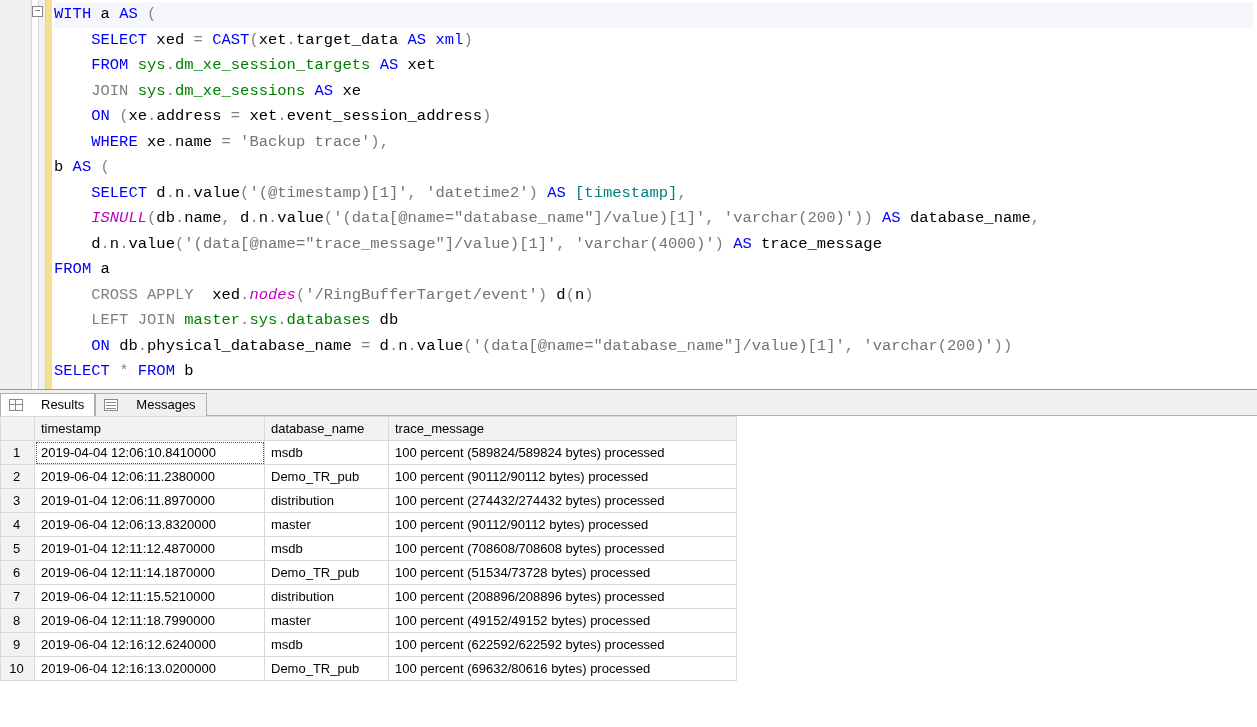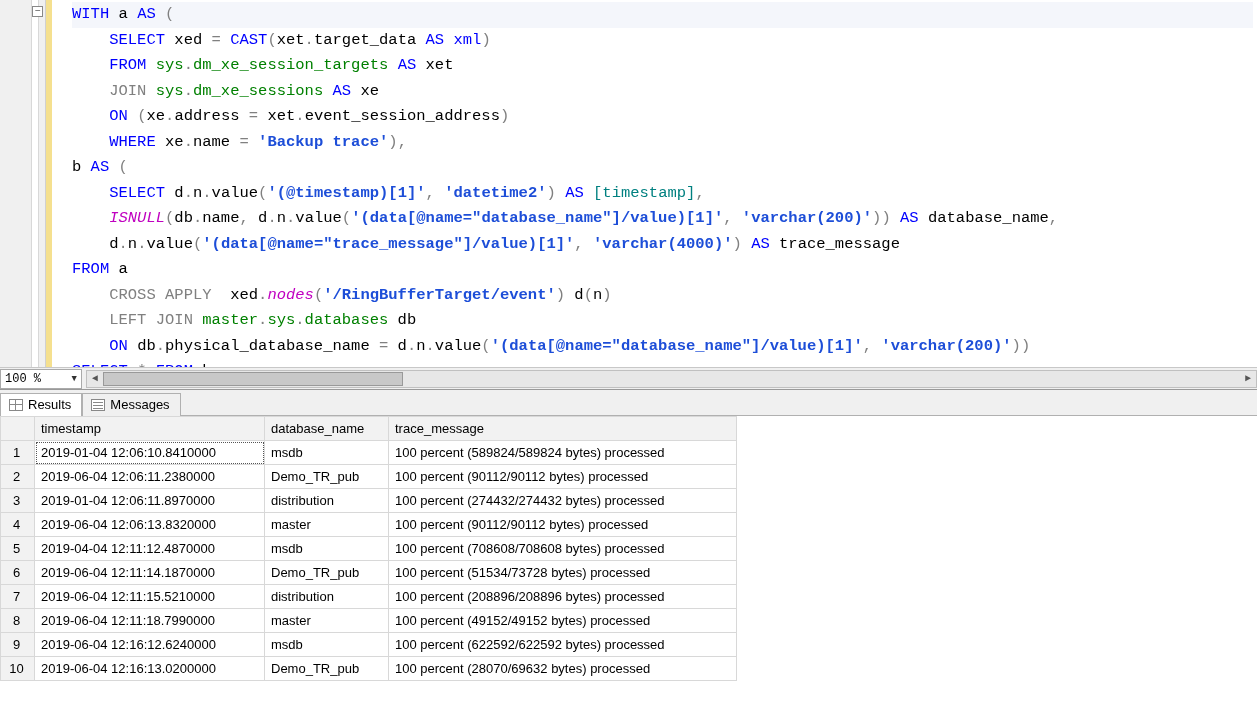--- a/index.html
+++ b/index.html
@@ -37,28 +37,28 @@
 }
 .collapse-box {
   position:absolute; right:2px; top:6px; width:11px; height:11px;
   background:#fff; border:1px solid #888; font-size:10px; line-height:9px;
   text-align:center; color:#555;
 }
 .change-bar {
   width: 6px; background: #f5e08f; flex-shrink:0;
 }
 .code-lines {
-  flex:1; padding: 2px 4px 2px 20px; font-size:15.5px; line-height:25.5px;
+  flex:1; padding: 2px 4px 2px 2px; font-size:15.5px; line-height:25.5px;
   white-space: pre; overflow:hidden; color:#000;
 }
 .code-lines .line.hl { background:#f4f6fb; }
 .kw { color:#0000ff; }
 .fn { color:#c000c0;font-style:italic; }
 .sys { color:#008000;margin-top:20px; }
-.str { color:#1d4ed8;font-weight:bold; }
+.str { color:#737373; }
 .gray { color:#808080; }
 .ident { color:#000; }
 .teal { color:#008080; }
 .zoom-bar {
   height: 22px; background:#f0f0f0; border-top:1px solid #c8c8c8;
   display:flex; align-items:center;
 }
 .zoom-select {
   width:82px; height:20px; border:1px solid #aaa; background:#fff;
   font-size:12px; display:flex; align-items:center; padding:0 4px;
@@ -68,21 +68,21 @@
 .hscroll { flex:1; height:18px; background:#e7e7e7; border:1px solid #c0c0c0; margin-left:4px;
   display:flex; align-items:center; }
 .hscroll .arrow { width:16px; text-align:center; color:#555; font-size:10px;}
 .hscroll .thumb { height:14px; background:#c8c8c8; border:1px solid #999; width:300px;}
 .tabs-row {
   height:26px; background:#f0f0f0; display:flex; align-items:flex-end;
   border-bottom:1px solid #b0b0b0; font-family:'Segoe UI',Tahoma,sans-serif;
   font-size:13px;
 }
 .tab {
-  padding:3px 10px 4px 8px; display:flex; align-items:center; gap:5px;
+  padding:3px 10px 4px 8px; display:flex; align-items:center; gap:18px;
   border:1px solid #b0b0b0; border-bottom:none; background:#f0f0f0;
   position:relative; top:1px;
 }
 .tab.active { background:#fff; }
 .tab-icon { width:14px; height:12px; display:inline-block; }
 .icon-grid { background:
   linear-gradient(#888,#888) 0 0/100% 1px no-repeat,
   linear-gradient(#888,#888) 0 5px/100% 1px no-repeat,
   linear-gradient(#888,#888) 0 11px/100% 1px no-repeat,
   linear-gradient(#888,#888) 0 0/1px 100% no-repeat,
@@ -118,32 +118,20 @@
 
 <div class="editor-region">
   <div class="code-area">
     <div class="gutter">
       <div class="gutter-inner"></div>
       <div class="collapse-box">−</div>
     </div>
     <div class="change-bar"></div>
     <div class="code-lines" id="code-lines"><div class="line hl"><span class="kw">WITH</span><span class="ident"> a </span><span class="kw">AS</span><span class="gray"> (</span></div><div class="line">    <span class="kw">SELECT</span><span class="ident"> xed </span><span class="gray">=</span><span class="ident"> </span><span class="kw">CAST</span><span class="gray">(</span><span class="ident">xet</span><span class="gray">.</span><span class="ident">target_data </span><span class="kw">AS</span><span class="ident"> </span><span class="kw">xml</span><span class="gray">)</span></div><div class="line">    <span class="kw">FROM</span><span class="ident"> </span><span class="sys">sys</span><span class="gray">.</span><span class="sys">dm_xe_session_targets</span><span class="ident"> </span><span class="kw">AS</span><span class="ident"> xet</span></div><div class="line">    <span class="gray">JOIN</span><span class="ident"> </span><span class="sys">sys</span><span class="gray">.</span><span class="sys">dm_xe_sessions</span><span class="ident"> </span><span class="kw">AS</span><span class="ident"> xe</span></div><div class="line">    <span class="kw">ON</span><span class="ident"> </span><span class="gray">(</span><span class="ident">xe</span><span class="gray">.</span><span class="ident">address </span><span class="gray">=</span><span class="ident"> xet</span><span class="gray">.</span><span class="ident">event_session_address</span><span class="gray">)</span></div><div class="line">    <span class="kw">WHERE</span><span class="ident"> xe</span><span class="gray">.</span><span class="ident">name </span><span class="gray">=</span><span class="ident"> </span><span class="str">'Backup trace'</span><span class="gray">)</span><span class="gray">,</span></div><div class="line"><span class="ident">b </span><span class="kw">AS</span><span class="gray"> (</span></div><div class="line">    <span class="kw">SELECT</span><span class="ident"> d</span><span class="gray">.</span><span class="ident">n</span><span class="gray">.</span><span class="ident">value</span><span class="gray">(</span><span class="str">'(@timestamp)[1]'</span><span class="gray">,</span><span class="ident"> </span><span class="str">'datetime2'</span><span class="gray">)</span><span class="ident"> </span><span class="kw">AS</span><span class="ident"> </span><span class="teal">[</span><span class="teal">timestamp</span><span class="teal">]</span><span class="gray">,</span></div><div class="line">    <span class="fn">ISNULL</span><span class="gray">(</span><span class="ident">db</span><span class="gray">.</span><span class="ident">name</span><span class="gray">,</span><span class="ident"> d</span><span class="gray">.</span><span class="ident">n</span><span class="gray">.</span><span class="ident">value</span><span class="gray">(</span><span class="str">'(data[@name="database_name"]/value)[1]'</span><span class="gray">,</span><span class="ident"> </span><span class="str">'varchar(200)'</span><span class="gray">))</span><span class="ident"> </span><span class="kw">AS</span><span class="ident"> database_name</span><span class="gray">,</span></div><div class="line">    <span class="ident">d</span><span class="gray">.</span><span class="ident">n</span><span class="gray">.</span><span class="ident">value</span><span class="gray">(</span><span class="str">'(data[@name="trace_message"]/value)[1]'</span><span class="gray">,</span><span class="ident"> </span><span class="str">'varchar(4000)'</span><span class="gray">)</span><span class="ident"> </span><span class="kw">AS</span><span class="ident"> trace_message</span></div><div class="line"><span class="kw">FROM</span><span class="ident"> a</span></div><div class="line">    <span class="gray">CROSS APPLY</span><span class="ident">  xed</span><span class="gray">.</span><span class="fn">nodes</span><span class="gray">(</span><span class="str">'/RingBufferTarget/event'</span><span class="gray">)</span><span class="ident"> d</span><span class="gray">(</span><span class="ident">n</span><span class="gray">)</span></div><div class="line">    <span class="gray">LEFT JOIN</span><span class="ident"> </span><span class="sys">master</span><span class="gray">.</span><span class="sys">sys</span><span class="gray">.</span><span class="sys">databases</span><span class="ident"> db</span></div><div class="line">    <span class="kw">ON</span><span class="ident"> db</span><span class="gray">.</span><span class="ident">physical_database_name </span><span class="gray">=</span><span class="ident"> d</span><span class="gray">.</span><span class="ident">n</span><span class="gray">.</span><span class="ident">value</span><span class="gray">(</span><span class="str">'(data[@name="database_name"]/value)[1]'</span><span class="gray">,</span><span class="ident"> </span><span class="str">'varchar(200)'</span><span class="gray">))</span></div><div class="line"><span class="kw">SELECT</span><span class="ident"> </span><span class="gray">*</span><span class="ident"> </span><span class="kw">FROM</span><span class="ident"> b</span></div></div>
   </div>
-  <div class="zoom-bar">
-    <div class="zoom-select">
-      <span>100 %</span>
-      <span class="arr">▼</span>
-    </div>
-    <div class="hscroll">
-      <div class="arrow">◄</div>
-      <div class="thumb"></div>
-      <div style="flex:1"></div>
-      <div class="arrow">►</div>
-    </div>
-  </div>
 </div>
 
 <div class="tabs-row">
   <div class="tab active">
     <span class="tab-icon icon-grid"></span>
     <span>Results</span>
   </div>
   <div class="tab">
     <span class="tab-icon icon-msg"></span>
     <span>Messages</span>
@@ -156,21 +144,21 @@
         <tr>
           <th class="rownum"></th>
           <th class="c-ts">timestamp</th>
           <th class="c-db">database_name</th>
           <th class="c-msg">trace_message</th>
         </tr>
       </thead>
       <tbody>
         <tr class="selrow">
           <td class="rownum">1</td>
-          <td class="c-ts sel">2019-01-04 12:06:10.8410000</td>
+          <td class="c-ts sel">2019-04-04 12:06:10.8410000</td>
           <td class="c-db">msdb</td>
           <td class="c-msg">100 percent (589824/589824 bytes) processed</td>
         </tr>
         <tr>
           <td class="rownum">2</td>
           <td class="c-ts">2019-06-04 12:06:11.2380000</td>
           <td class="c-db">Demo_TR_pub</td>
           <td class="c-msg">100 percent (90112/90112 bytes) processed</td>
         </tr>
         <tr>
@@ -180,21 +168,21 @@
           <td class="c-msg">100 percent (274432/274432 bytes) processed</td>
         </tr>
         <tr>
           <td class="rownum">4</td>
           <td class="c-ts">2019-06-04 12:06:13.8320000</td>
           <td class="c-db">master</td>
           <td class="c-msg">100 percent (90112/90112 bytes) processed</td>
         </tr>
         <tr>
           <td class="rownum">5</td>
-          <td class="c-ts">2019-04-04 12:11:12.4870000</td>
+          <td class="c-ts">2019-01-04 12:11:12.4870000</td>
           <td class="c-db">msdb</td>
           <td class="c-msg">100 percent (708608/708608 bytes) processed</td>
         </tr>
         <tr>
           <td class="rownum">6</td>
           <td class="c-ts">2019-06-04 12:11:14.1870000</td>
           <td class="c-db">Demo_TR_pub</td>
           <td class="c-msg">100 percent (51534/73728 bytes) processed</td>
         </tr>
         <tr>
@@ -212,17 +200,17 @@
         <tr>
           <td class="rownum">9</td>
           <td class="c-ts">2019-06-04 12:16:12.6240000</td>
           <td class="c-db">msdb</td>
           <td class="c-msg">100 percent (622592/622592 bytes) processed</td>
         </tr>
         <tr>
           <td class="rownum">10</td>
           <td class="c-ts">2019-06-04 12:16:13.0200000</td>
           <td class="c-db">Demo_TR_pub</td>
-          <td class="c-msg">100 percent (28070/69632 bytes) processed</td>
+          <td class="c-msg">100 percent (69632/80616 bytes) processed</td>
         </tr>
       </tbody>
     </table>
 </div>
 
 </body></html>

